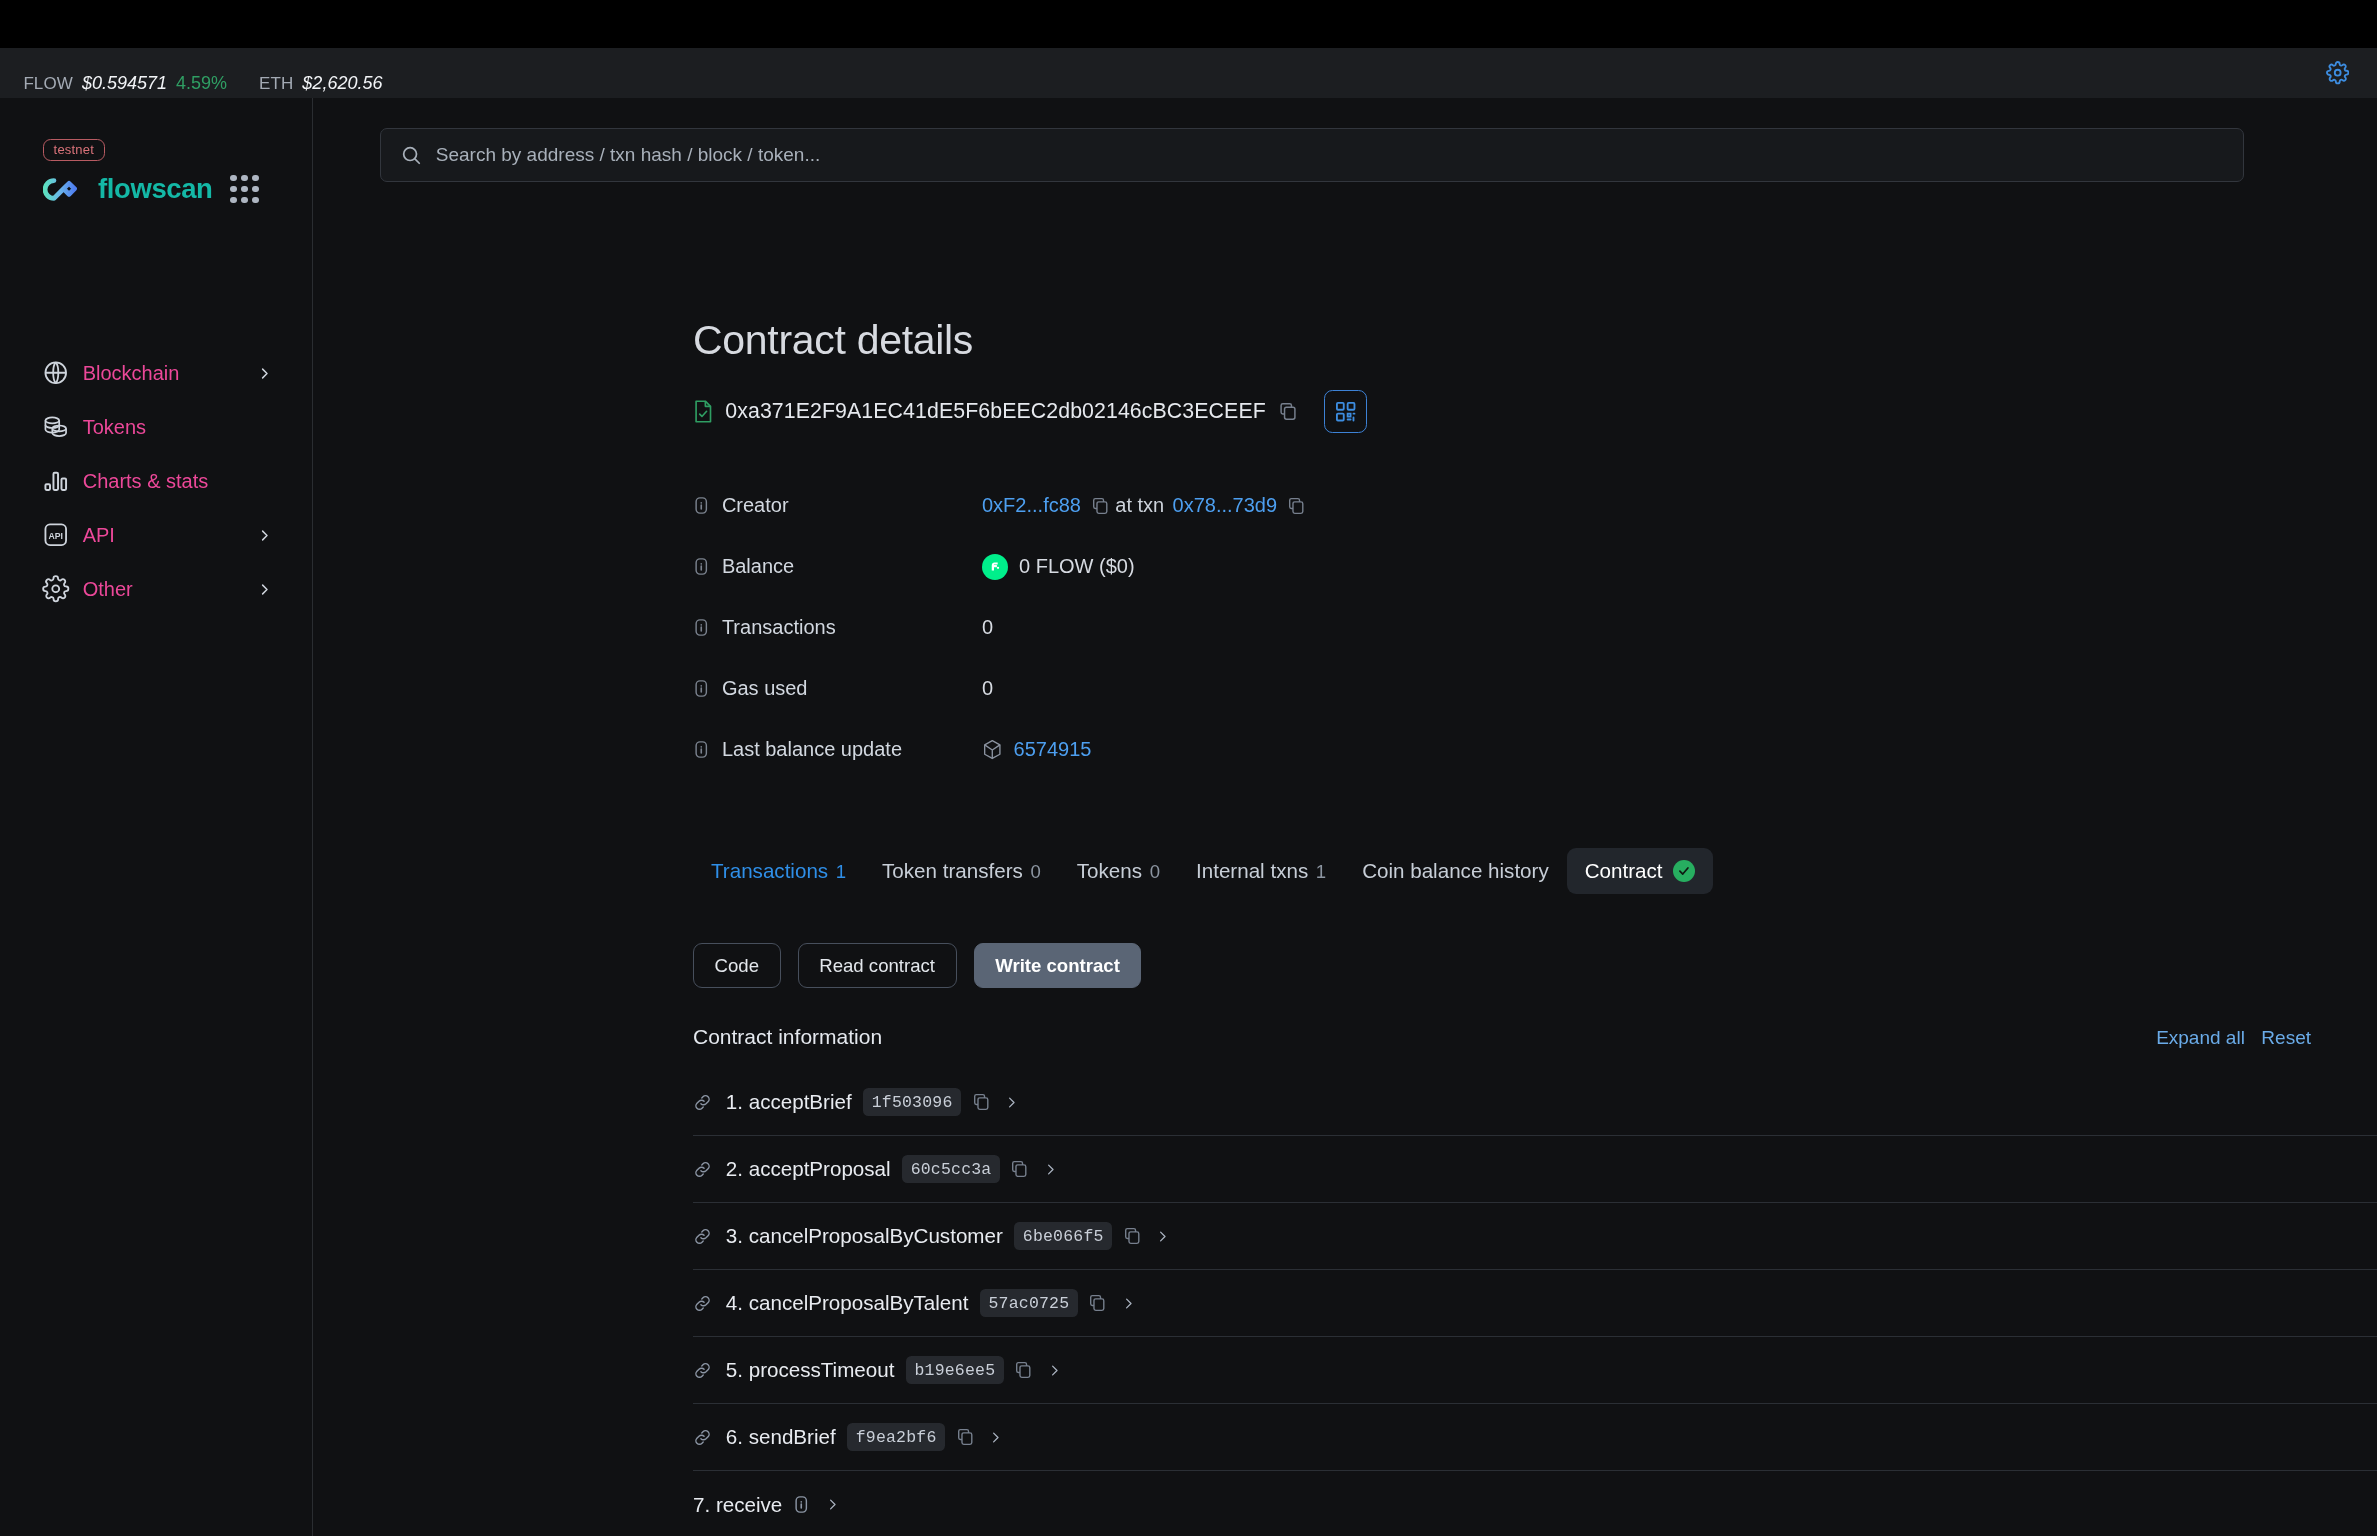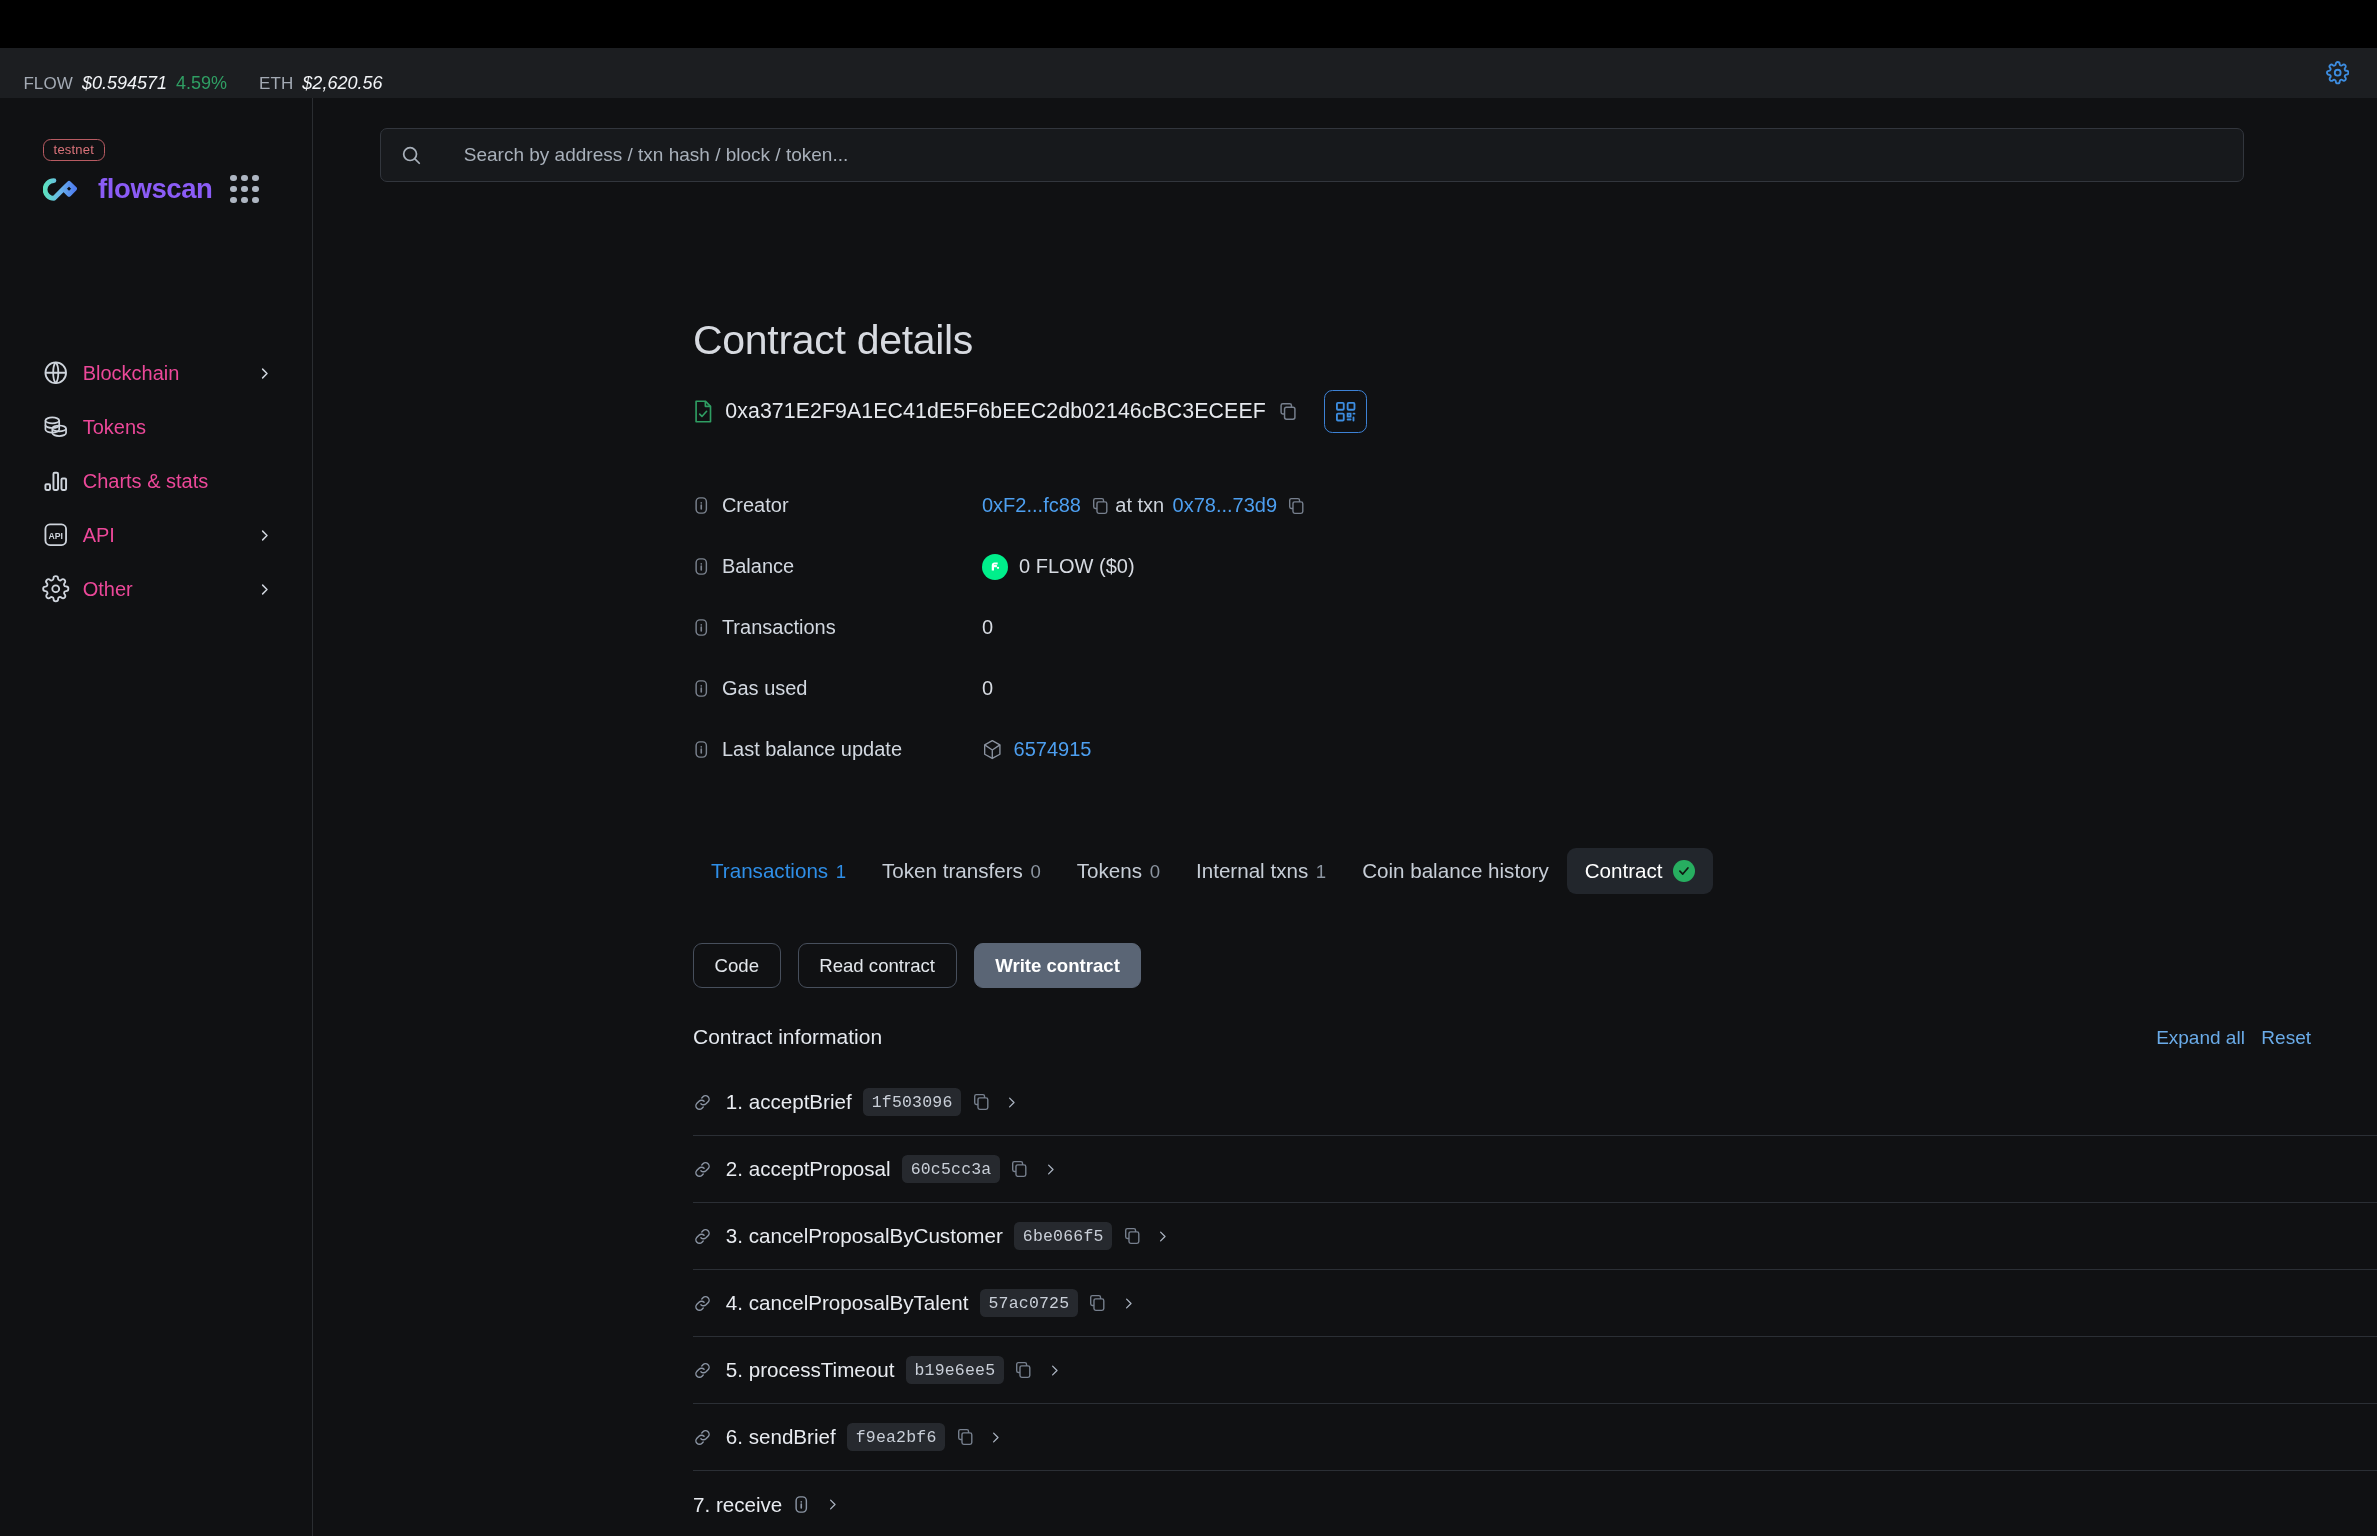--- a/index.html
+++ b/index.html
@@ -34,42 +34,42 @@
     position:absolute; left:0; top:98px; width:313px; height:1439px;
     background:#101113; border-right:0.7px solid #2a2d31;padding-left:48px;
   }
   .brand-wrap { position:absolute; left:43px; top:41px; width:234px; }
   .testnet-badge {
     display:inline-block; border:0.7px solid #b85b62; color:#d9737a;
     font-size:13px; padding:2.1px 9.6px 2.8px; border-radius:7.6px; letter-spacing:0.2px;
   }
   .brand-row { display:flex; align-items:center; margin-top:12.4px; gap:18px; }
   .brand-name {
-    font-size:27.5px; font-weight:700; color:#8b5cf6; letter-spacing:-0.4px;
+    font-size:27.5px; font-weight:700; color:#14b8a6; letter-spacing:-0.4px;
   }
   .logo-mark { display:block; }
   .grid-dots { display:grid; grid-template-columns:repeat(3,6.2px); gap:4.8px; }
   .grid-dots i { display:block; width:6.2px; height:6.2px; border-radius:50%; background:#aeb6c2; }
 
   .nav { position:absolute; left:23.4px; top:248px; width:268px; }
   .nav-item {
     display:flex; align-items:center; height:54px; padding:0 19px 0 19px;
     border-radius:9.6px; cursor:pointer; color:#ced4dc;
   }
   .nav-icon { width:32px; display:flex; align-items:center; justify-content:flex-start; }
   .nav-label { font-size:20px; margin-left:8.3px; flex:1; color:#ec4899; }
   .nav-chevron { width:16.5px; display:flex; align-items:center; justify-content:center; }
 
   
   .main { position:absolute; left:313px; top:98px; width:2064px; height:1439px; background:#101113; }
 
   .searchbar {
     position:absolute; left:67px; top:30px; width:1864px; height:54px;
     background:#17191c; border:0.7px solid #32363d; border-radius:7px;
-    display:flex; align-items:center; padding:0 19px; cursor:text;gap:28px;
+    display:flex; align-items:center; padding:0 19px; cursor:text;
   }
   .search-icon { margin-right:13.8px; display:flex; }
   .search-ph { font-size:19px; color:#a8b0ba; }
 
   .page-title {
     position:absolute; left:380px; top:219px;
     font-size:41px; color:#d7dae0; font-weight:400; letter-spacing:-0.3px;
   }
 
   

